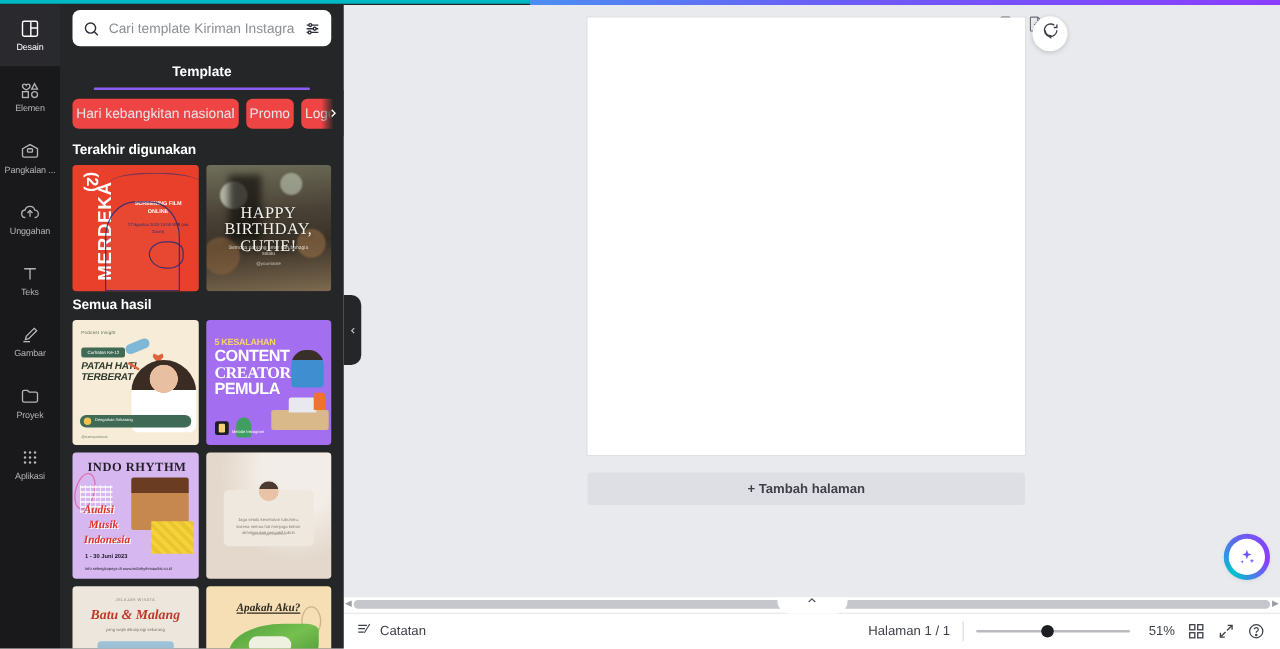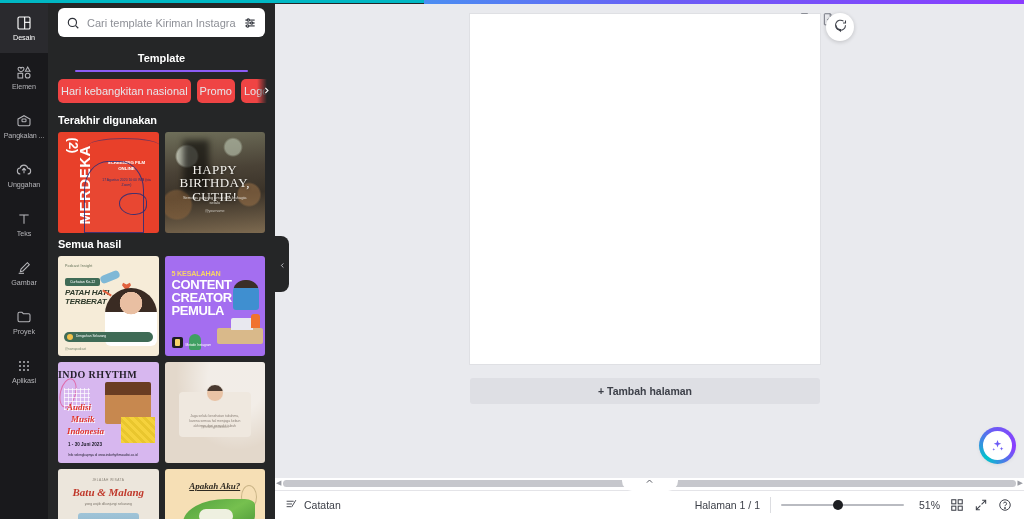--- a/index.html
+++ b/index.html
@@ -218,21 +218,21 @@
   .t-creator .l1 {
     position:absolute; left:7px; top:13px; color:#f6d36a;
     font-size:7.2px; font-weight:bold; letter-spacing:-.2px;
   }
   .t-creator .l2 {
     position:absolute; left:7px; top:23px; color:#ffffff;
     font-size:13px; font-weight:bold; line-height:12.5px; letter-spacing:-.4px;
   }
   .t-creator .l3 {
     position:absolute; left:7px; top:36px; color:#ffffff;
-    font-size:13px; font-weight:bold; line-height:12.5px; letter-spacing:-.4px;
+    font-size:13px; font-weight:bold; line-height:12.5px; letter-spacing:-.4px;font-family:Liberation Serif, serif;
   }
   .t-creator .l4 {
     position:absolute; left:7px; top:49px; color:#ffffff;
     font-size:13px; font-weight:bold; line-height:12.5px; letter-spacing:-.4px;
   }
   .t-creator .logo {
     position:absolute; left:7px; bottom:8px; width:11px; height:11px;
     background:#1d1d24; border-radius:2px;
   }
   .t-creator .logo::after {
@@ -261,21 +261,21 @@
     background:#f0722e; border-radius:3px 3px 0 0;
   }
   .t-creator .plant {
     position:absolute; left:24px; bottom:6px; width:12px; height:16px;
     background:#3f9f62; border-radius:6px 6px 2px 2px;
   }
 
   
   .t-indo { background:#d7b7ef; }
   .t-indo .hdr {
-    position:absolute; left:0; top:7px; right:4px; color:#241f2a;
+    position:absolute; left:12px; top:7px; right:4px; color:#241f2a;
     font-size:10px; font-weight:bold; letter-spacing:.4px;
     font-family:"Liberation Serif", serif;
   }
   .t-indo .photo {
     position:absolute; right:8px; top:20px; width:46px; height:42px;
     background:linear-gradient(180deg,#6a3d22 0 30%, #c7884f 30% 100%);
     border-radius:2px;
   }
   .t-indo .yel {
     position:absolute; right:4px; bottom:20px; width:34px; height:26px;

